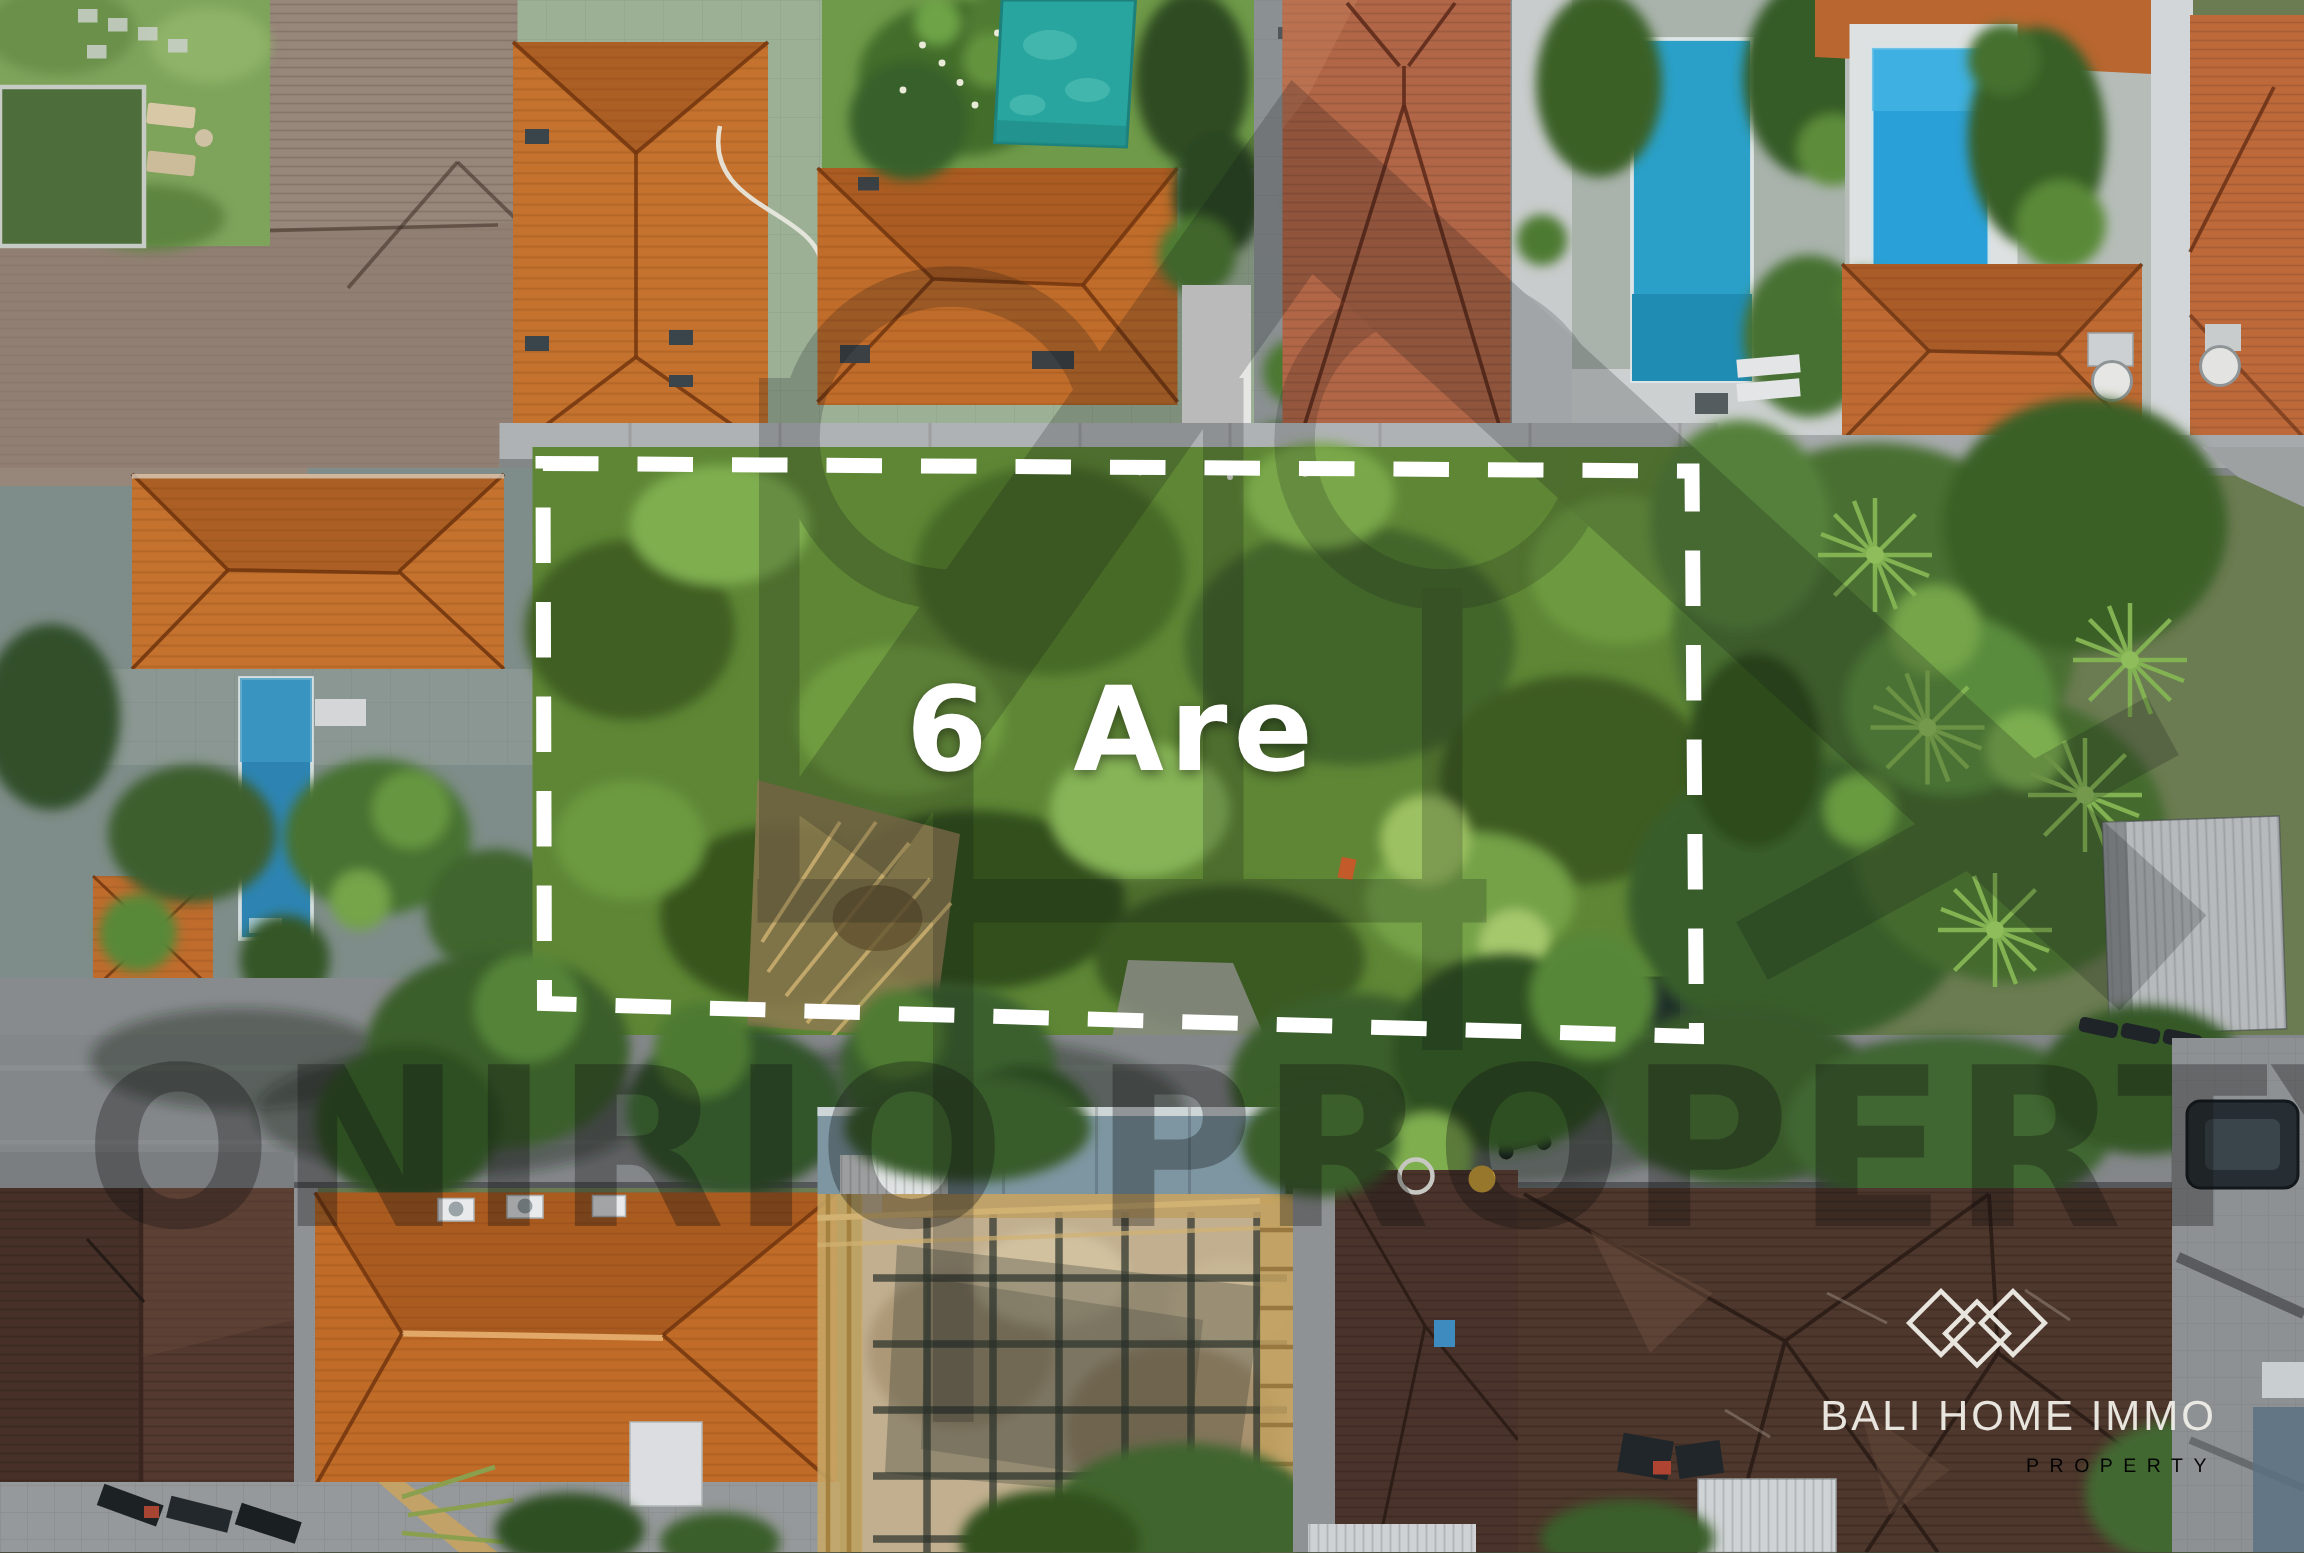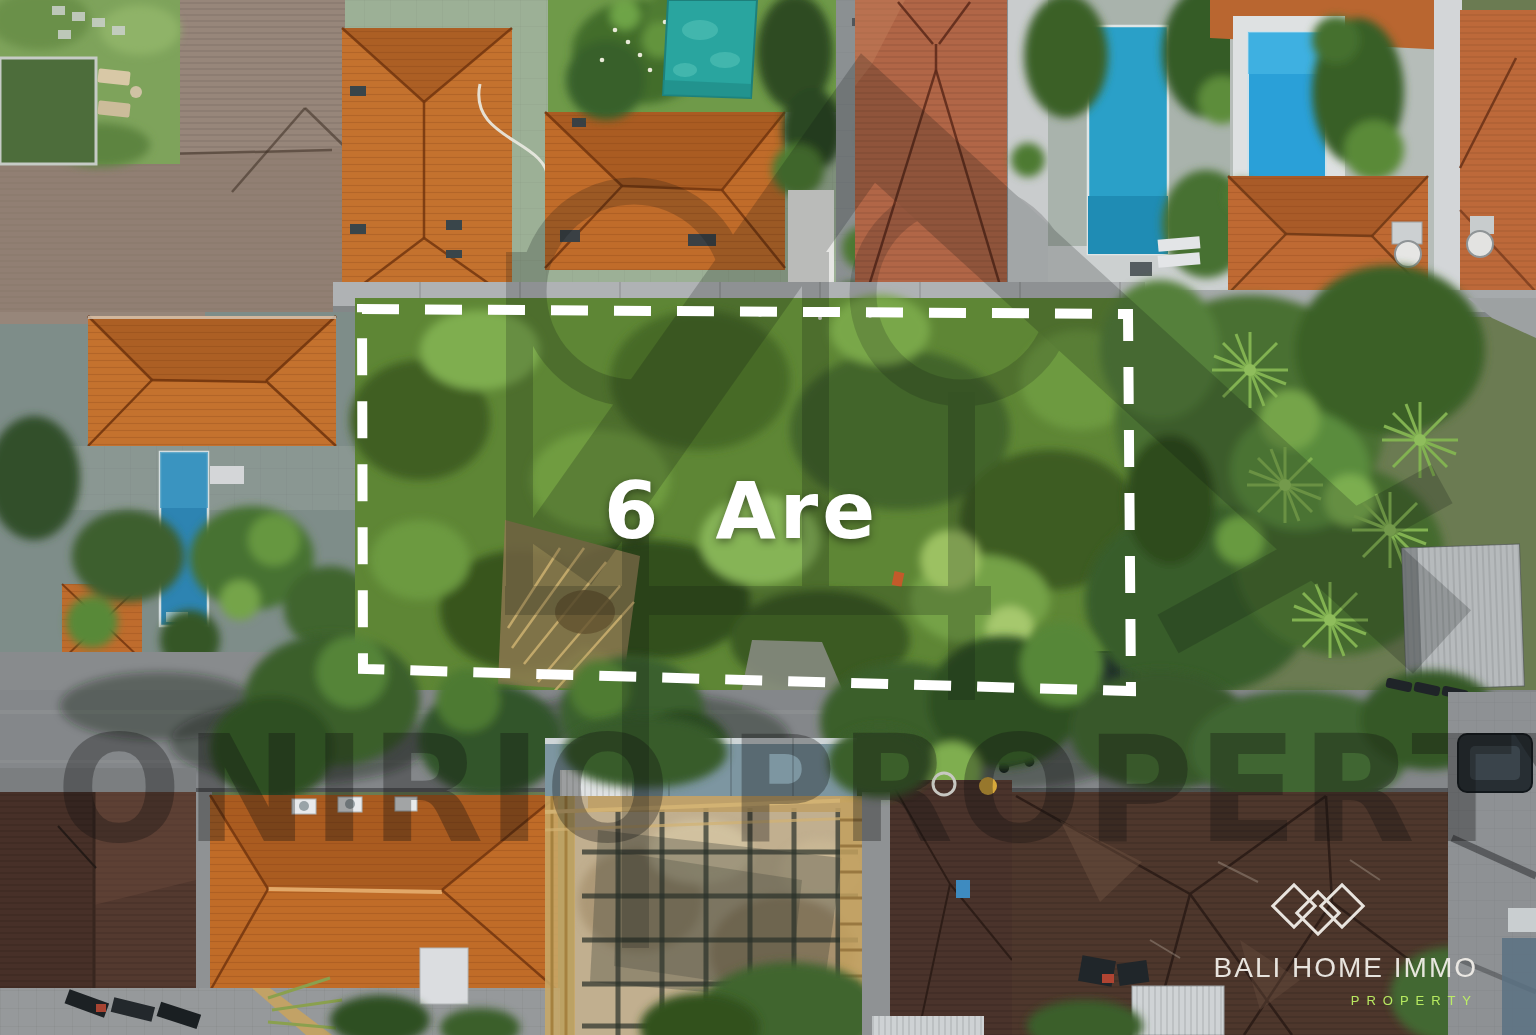--- a/index.html
+++ b/index.html
@@ -1,30 +1,30 @@
 <!DOCTYPE html>
 <html><head>
 <meta charset="utf-8">
 <style>
   html,body{margin:0;padding:0;background:#222;}
   .stage{position:relative;width:1536px;height:1035px;overflow:hidden;
          font-family:"DejaVu Sans","Liberation Sans",sans-serif;background:#6b7b52;}
   .stage svg.scene{position:absolute;inset:0;display:block;}
-  .overlay{position:absolute;pointer-events:none;margin-top:24px;}
+  .overlay{position:absolute;pointer-events:none;}
   .wm-text{left:56px;top:692px;font-size:148px;font-weight:bold;letter-spacing:3px;
            color:rgba(15,15,15,0.32);white-space:nowrap;line-height:1;}
   .plot-label{left:604px;top:448px;font-size:78px;font-weight:bold;color:#ffffff;
               letter-spacing:4px;word-spacing:22px;white-space:nowrap;
               text-shadow:0 3px 8px rgba(0,0,0,0.45);line-height:1;}
   .brand{left:1158px;top:858px;width:320px;text-align:right;opacity:.95;}
   .brand .diamonds{display:block;margin:0 auto;}
   .brand .bname{margin-top:6px;font-family:"Liberation Sans",sans-serif;font-weight:400;
                 font-size:28px;letter-spacing:2px;color:#f1eee8;}
   .brand .btag{margin-top:9px;font-family:"Liberation Sans",sans-serif;font-weight:400;
-               font-size:13px;letter-spacing:7px;color:#bef264;}
+               font-size:13px;letter-spacing:7px;color:#000000;}
 </style>
 </head>
 <body>
 
 <div class="stage">
 
 <svg class="scene" width="1536" height="1035" viewBox="0 0 1536 1035">
   <defs>
     <pattern id="tile" width="7" height="7" patternUnits="userSpaceOnUse">
       <path d="M0 3.5 H7" stroke="rgba(90,35,8,0.28)" stroke-width="1.2"></path>

